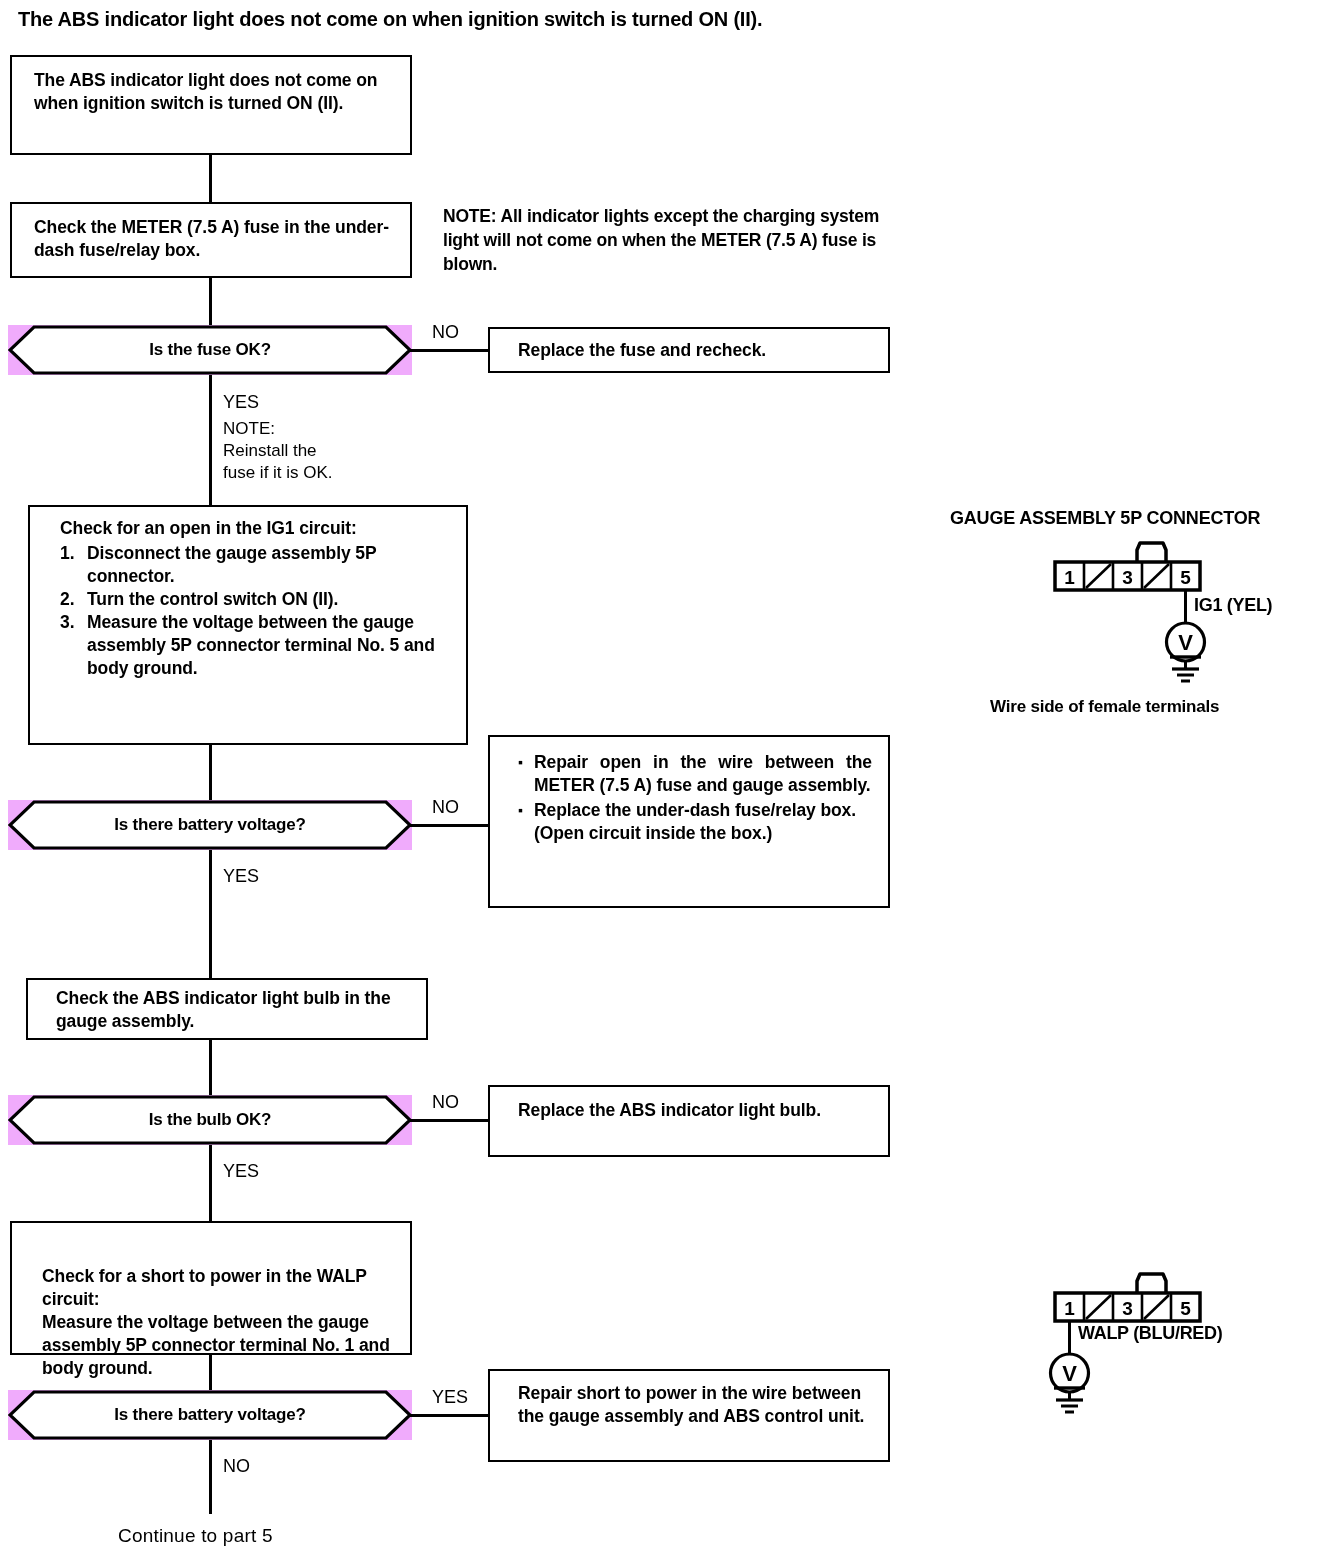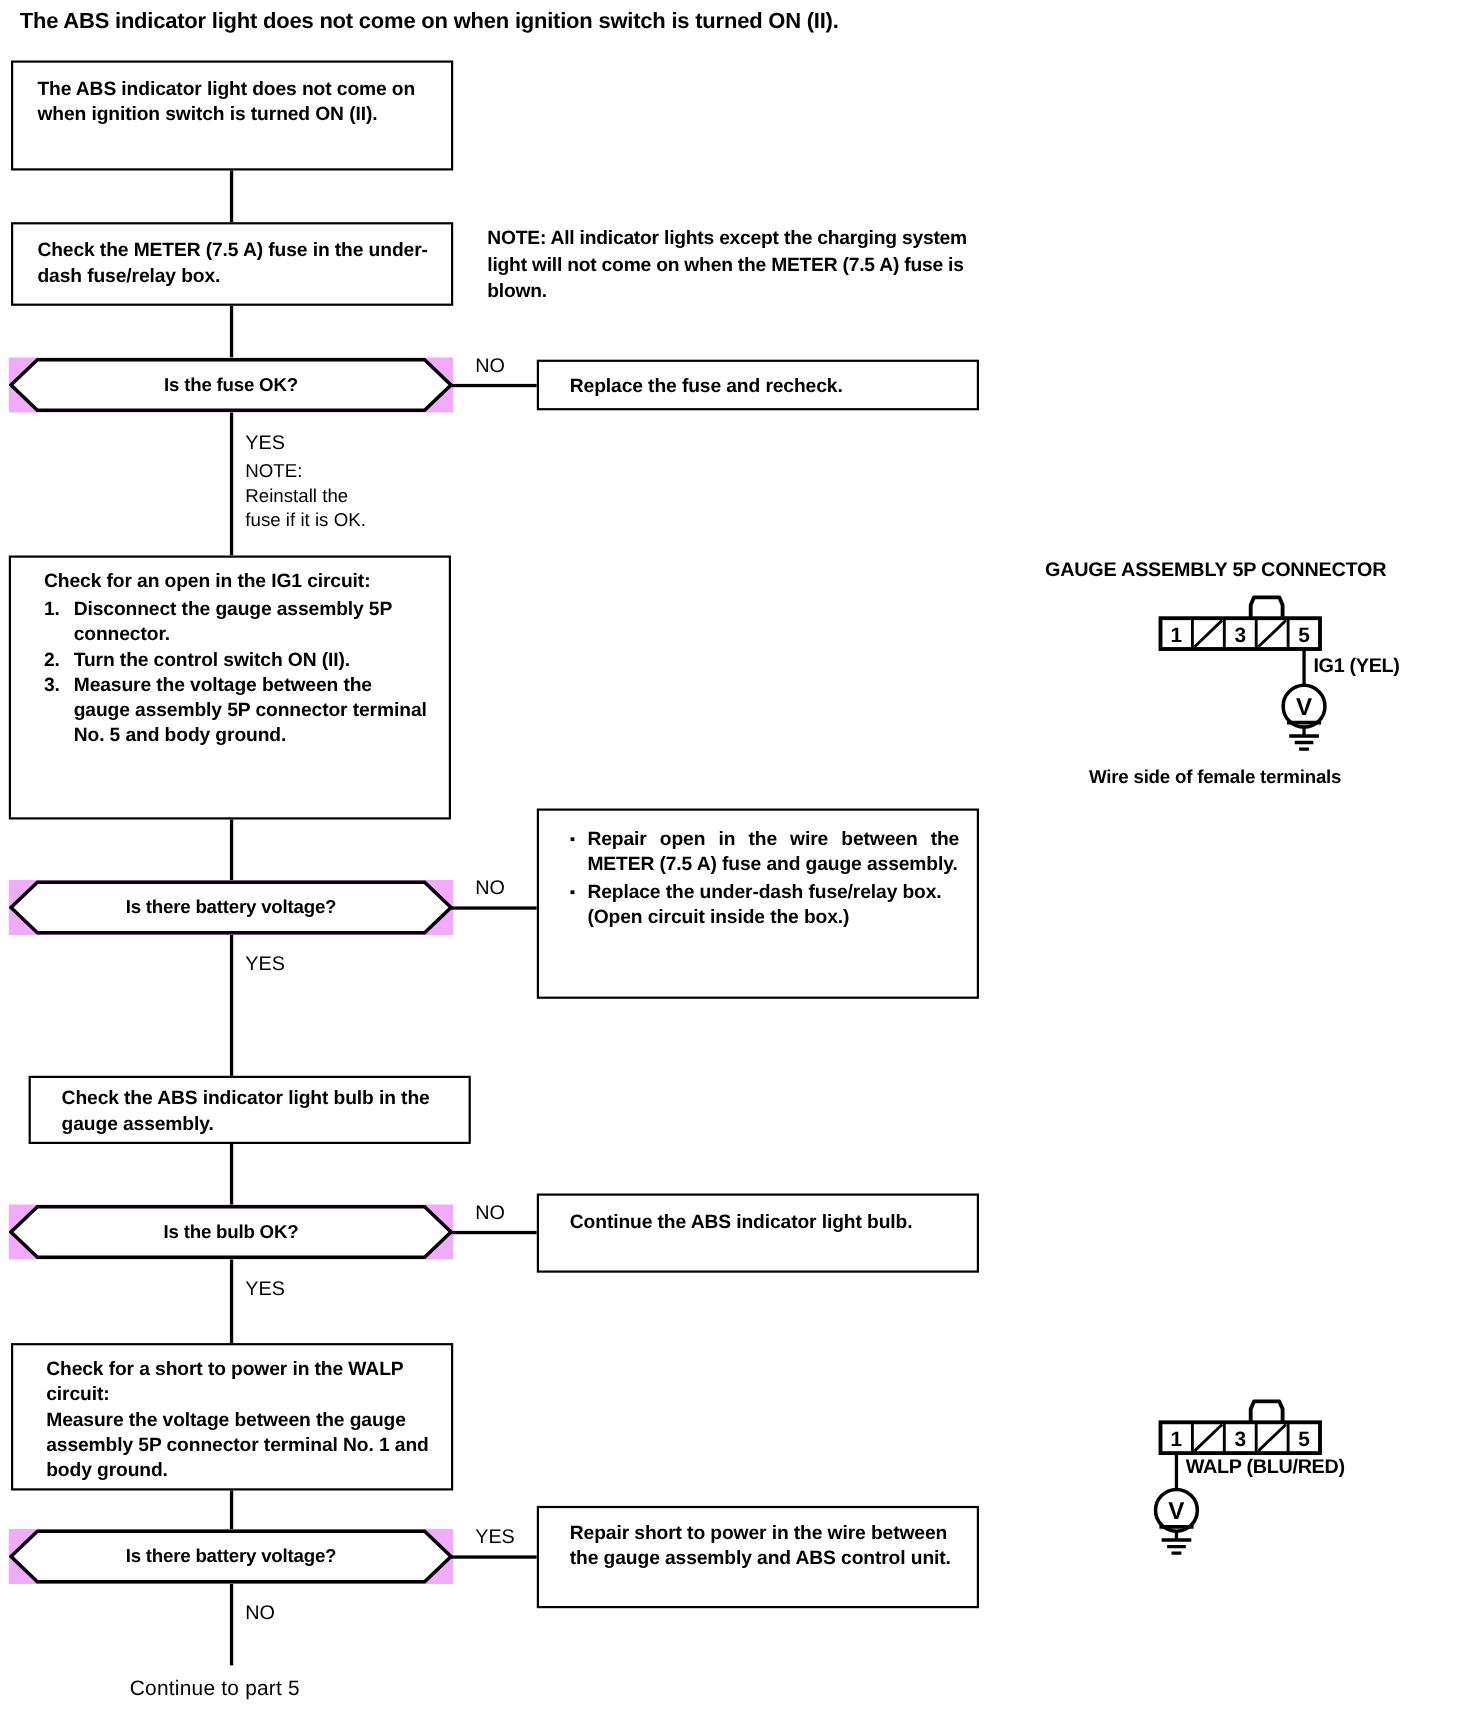--- a/index.html
+++ b/index.html
@@ -168,21 +168,21 @@
 <div class="abs box" style="left:488px; top:327px; width:402px; height:46px;">
   <div class="box-text" style="padding:10px 14px 0 28px;">Replace the fuse and recheck.</div>
 </div>
 
 <div class="abs vline" style="left:209px; top:375px; height:130px;"></div>
 <div class="abs branch-label" style="left:223px; top:392px;">YES</div>
 <div class="abs note-inline" style="left:223px; top:418px;">NOTE:
 Reinstall the
 fuse if it is OK.</div>
 
-<div class="abs box" style="left:8px; top:505px; width:402px; height:240px;">
+<div class="abs box" style="left:28px; top:505px; width:440px; height:240px;">
   <div class="box-text" style="padding:10px 16px 0 30px;">Check for an open in the IG1 circuit:</div>
   <ul class="numlist box-text" style="padding:2px 16px 0 30px;">
     <li>
       <span class="num">1.</span>
       <span class="txt">Disconnect the gauge assembly 5P connector.</span>
     </li>
     <li>
       <span class="num">2.</span>
       <span class="txt">Turn the control switch ON (II).</span>
     </li>
@@ -231,28 +231,28 @@
   <svg width="404" height="50" viewBox="0 0 404 50">
     <polygon points="26,2 378,2 402,25 378,48 26,48 2,25" fill="#ffffff" stroke="#000000" stroke-width="3.2"></polygon>
   </svg>
   <div class="hex-label">Is the bulb OK?</div>
 </div>
 
 <div class="abs hline" style="left:410px; top:1119px; width:78px;"></div>
 <div class="abs branch-label" style="left:432px; top:1092px;">NO</div>
 
 <div class="abs box" style="left:488px; top:1085px; width:402px; height:72px;">
-  <div class="box-text" style="padding:12px 14px 0 28px;">Continue the ABS indicator light bulb.</div>
+  <div class="box-text" style="padding:12px 14px 0 28px;">Replace the ABS indicator light bulb.</div>
 </div>
 
 <div class="abs vline" style="left:209px; top:1145px; height:78px;"></div>
 <div class="abs branch-label" style="left:223px; top:1161px;">YES</div>
 
 <div class="abs box" style="left:10px; top:1221px; width:402px; height:134px;">
-  <div class="box-text" style="padding:10px 16px 0 30px;">Check for a short to power in the WALP circuit:</div>
+  <div class="box-text" style="padding:10px 16px 0 30px;margin-top:32px;">Check for a short to power in the WALP circuit:</div>
   <div class="box-text" style="padding:0 16px 0 30px;">Measure the voltage between the gauge assembly 5P connector terminal No. 1 and body ground.</div>
 </div>
 
 <div class="abs vline" style="left:209px; top:1355px; height:65px;"></div>
 
 <div class="hex" style="left:8px; top:1390px; width:404px; height:50px;">
   <svg width="404" height="50" viewBox="0 0 404 50">
     <polygon points="26,2 378,2 402,25 378,48 26,48 2,25" fill="#ffffff" stroke="#000000" stroke-width="3.2"></polygon>
   </svg>
   <div class="hex-label">Is there battery voltage?</div>

